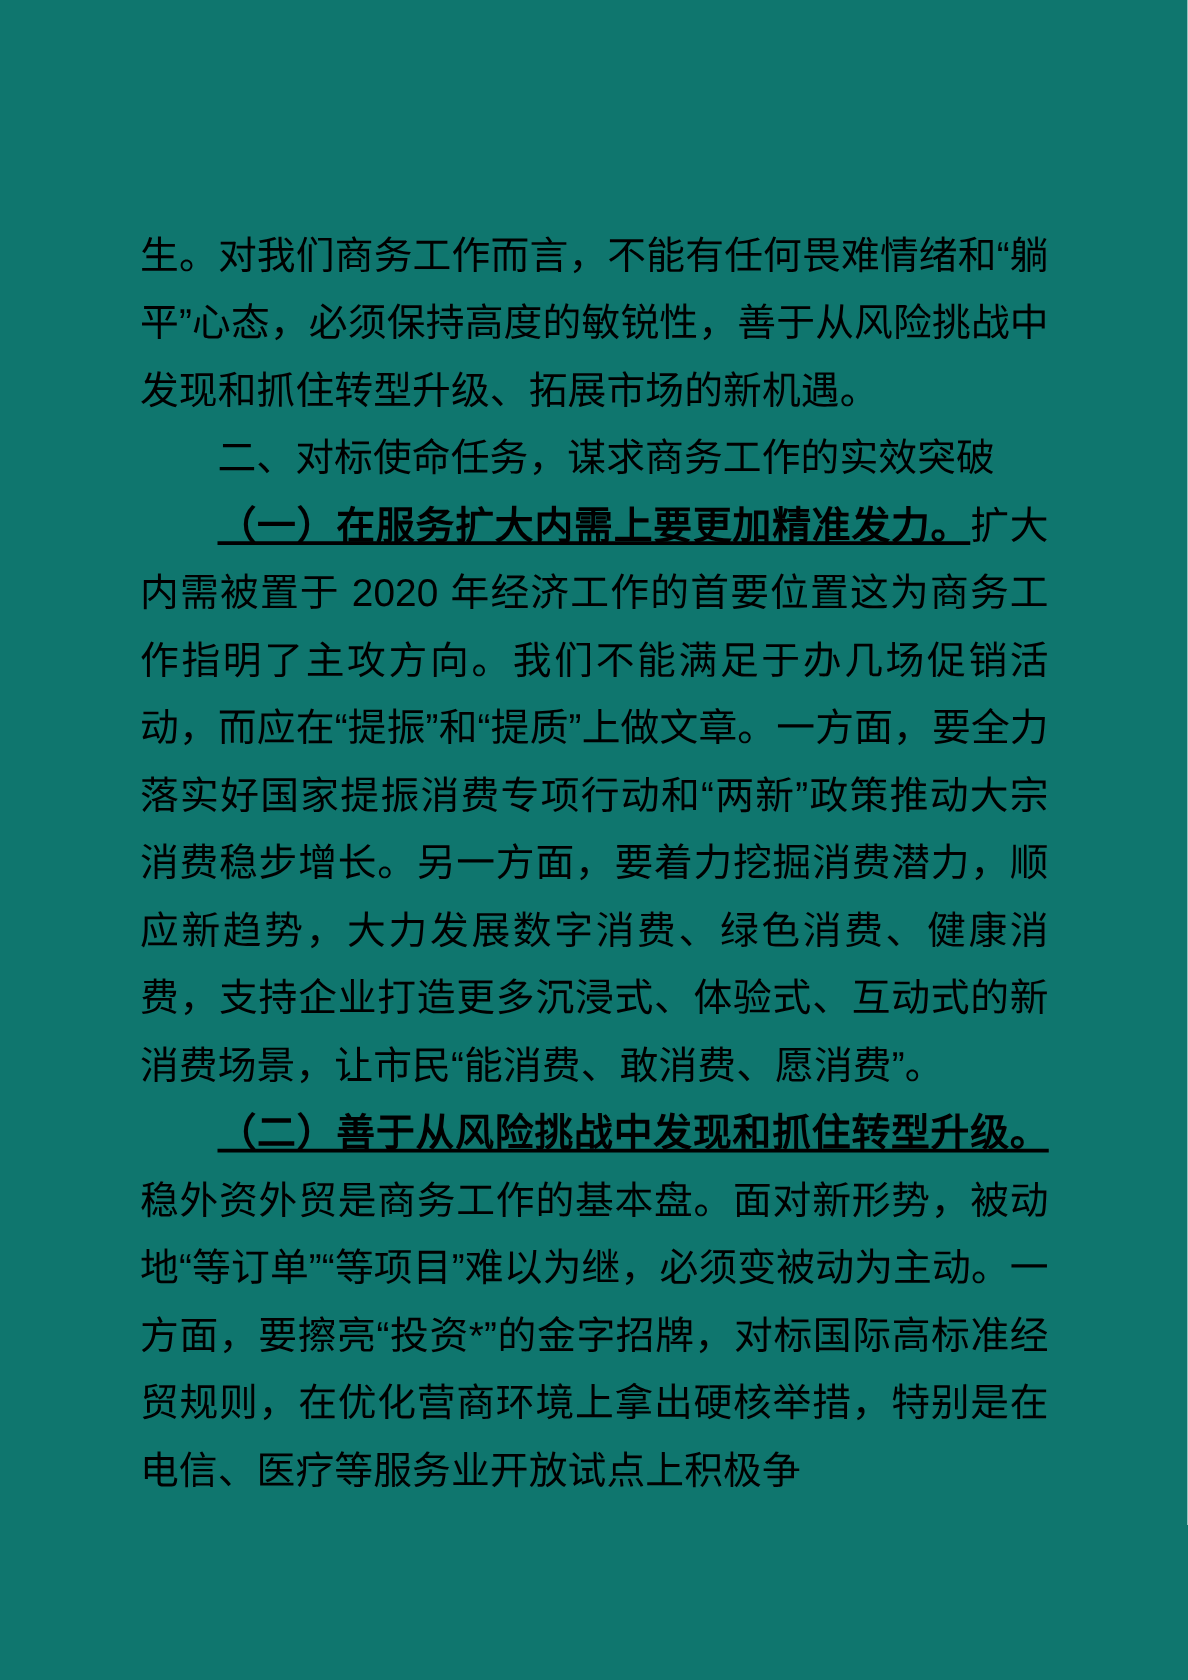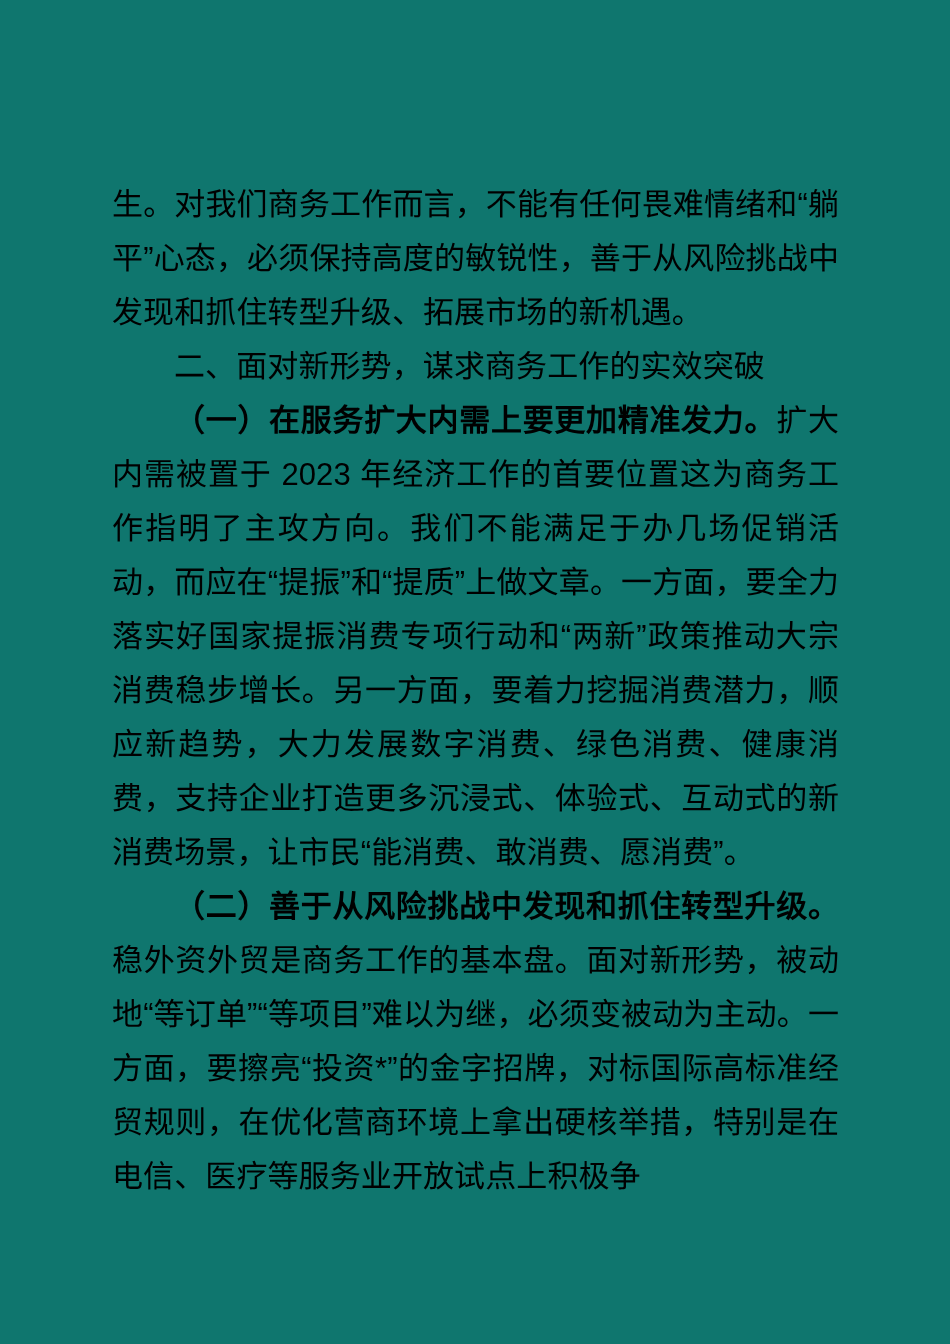--- a/index.html
+++ b/index.html
@@ -59,35 +59,36 @@
     line-height: 54px;
     color: #000000;
     margin: 0;
     text-indent: 62px;
     letter-spacing: 0.1px;
   }
 
   
   .lead {
     font-weight: bold;
+    text-decoration: underline;
   }
 </style>
 </head>
 <body>
 
 <div class="page">
   <div class="page-body">
 
     <p class="para no-indent">生。对我们商务工作而言，不能有任何畏难情绪和“躺平”心态，必须保持高度的敏锐性，善于从风险挑战中发现和抓住转型升级、拓展市场的新机遇。</p>
 
-    <p class="heading-1">二、面对新形势，谋求商务工作的实效突破</p>
+    <p class="heading-1">二、对标使命任务，谋求商务工作的实效突破</p>
 
 
     <p class="para indent-2">
-      <span class="lead">（一）在服务扩大内需上要更加精准发力。</span><span>扩大内需被置于 2023 年经济工作的首要位置这为商务工作指明了主攻方向。我们不能满足于办几场促销活动，而应在“提振”和“提质”上做文章。一方面，要全力落实好国家提振消费专项行动和“两新”政策推动大宗消费稳步增长。另一方面，要着力挖掘消费潜力，顺应新趋势，大力发展数字消费、绿色消费、健康消费，支持企业打造更多沉浸式、体验式、互动式的新消费场景，让市民“能消费、敢消费、愿消费”。</span>
+      <span class="lead">（一）在服务扩大内需上要更加精准发力。</span><span>扩大内需被置于 2020 年经济工作的首要位置这为商务工作指明了主攻方向。我们不能满足于办几场促销活动，而应在“提振”和“提质”上做文章。一方面，要全力落实好国家提振消费专项行动和“两新”政策推动大宗消费稳步增长。另一方面，要着力挖掘消费潜力，顺应新趋势，大力发展数字消费、绿色消费、健康消费，支持企业打造更多沉浸式、体验式、互动式的新消费场景，让市民“能消费、敢消费、愿消费”。</span>
     </p>
 
     <p class="para indent-2">
       <span class="lead">（二）善于从风险挑战中发现和抓住转型升级。</span><span>稳外资外贸是商务工作的基本盘。面对新形势，被动地“等订单”“等项目”难以为继，必须变被动为主动。一方面，要擦亮“投资*”的金字招牌，对标国际高标准经贸规则，在优化营商环境上拿出硬核举措，特别是在电信、医疗等服务业开放试点上积极争</span>
     </p>
 
   </div>
 </div>
 
 </body></html>

